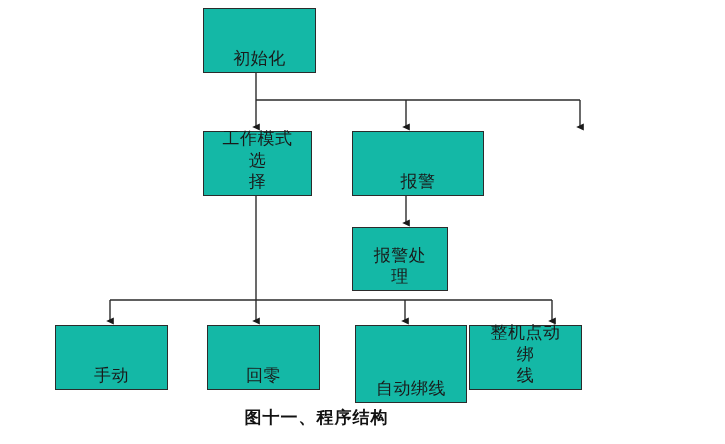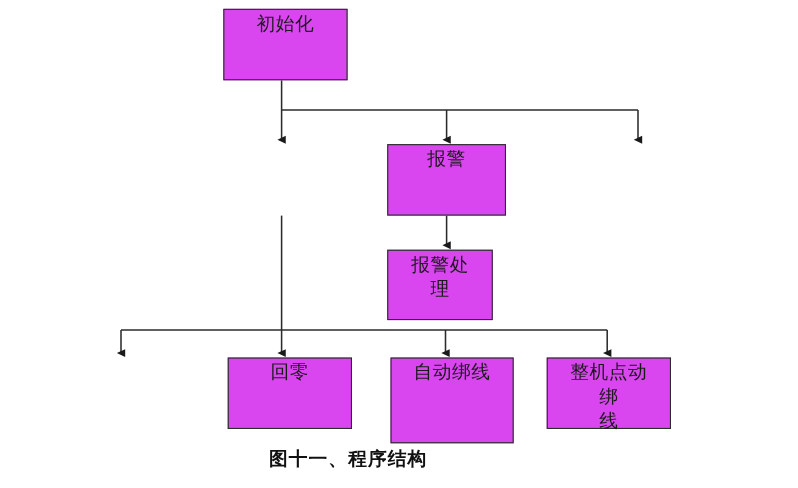--- a/index.html
+++ b/index.html
@@ -21,23 +21,23 @@
     position: absolute;
     left: 0;
     top: 0;
     width: 725px;
     height: 444px;
   }
   .node {
     position: absolute;
     box-sizing: border-box;
     border: 1.3px solid #2b2b2b;
-    background: #d946ef;
+    background: #14b8a6;
     display: flex;
-    align-items: flex-start;
+    align-items: flex-end;
     justify-content: center;
     text-align: center;
     color: #1a1a1a;
     font-size: 17px;
     line-height: 1.28;
     letter-spacing: 0.5px;
     padding: 2px 16px;
     font-family: "Liberation Serif", "DejaVu Serif", serif;
   }
   .node-label {
@@ -91,39 +91,46 @@
 
     <path d="M405,300 L405,321" stroke="#2b2b2b" stroke-width="1.4" fill="none" marker-end="url(#arrowhead)"></path>
 
     <path d="M552,300 L552,321" stroke="#2b2b2b" stroke-width="1.4" fill="none" marker-end="url(#arrowhead)"></path>
   </svg>
 
   <div class="node" style="left:203px; top:8px; width:113px; height:65px;">
     <span class="node-label">初始化</span>
   </div>
 
+  <div class="node" style="left:203px; top:131px; width:109px; height:65px;">
+    <span class="node-label">工作模式选
+择</span>
+  </div>
 
-  <div class="node" style="left:352px; top:131px; width:108px; height:65px;">
+  <div class="node" style="left:352px; top:131px; width:132px; height:65px;">
     <span class="node-label">报警</span>
   </div>
 
 
   <div class="node" style="left:352px; top:227px; width:96px; height:64px;">
     <span class="node-label">报警处理</span>
   </div>
 
+  <div class="node" style="left:55px; top:325px; width:113px; height:65px;">
+    <span class="node-label">手动</span>
+  </div>
 
   <div class="node" style="left:207px; top:325px; width:113px; height:65px;">
     <span class="node-label">回零</span>
   </div>
 
   <div class="node" style="left:355px; top:325px; width:112px; height:78px;">
     <span class="node-label">自动绑线</span>
   </div>
 
-  <div class="node" style="left:497px; top:325px; width:113px; height:65px;">
+  <div class="node" style="left:469px; top:325px; width:113px; height:65px;">
     <span class="node-label">整机点动绑
 线</span>
   </div>
 
   <div class="caption">图十一、程序结构</div>
 
 </div>
 
 </body></html>

